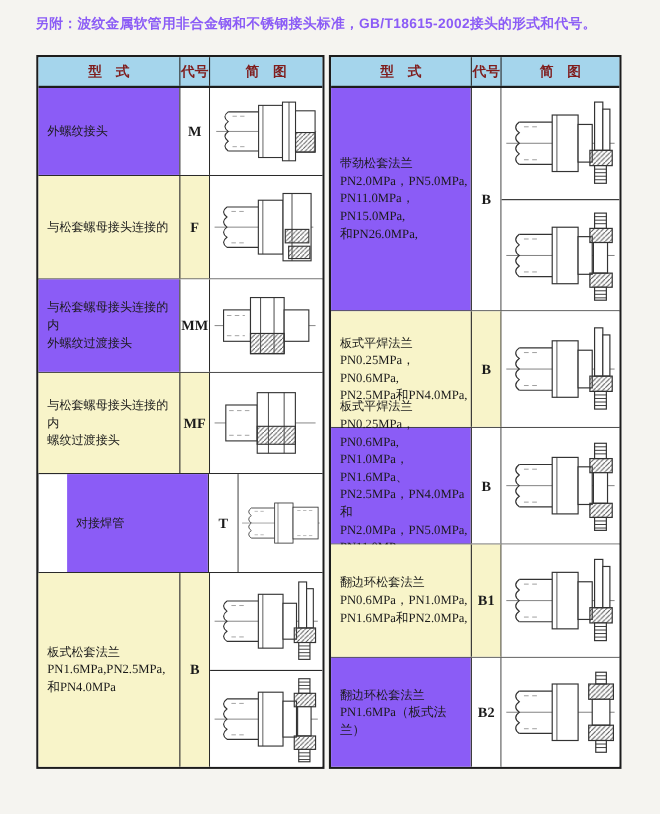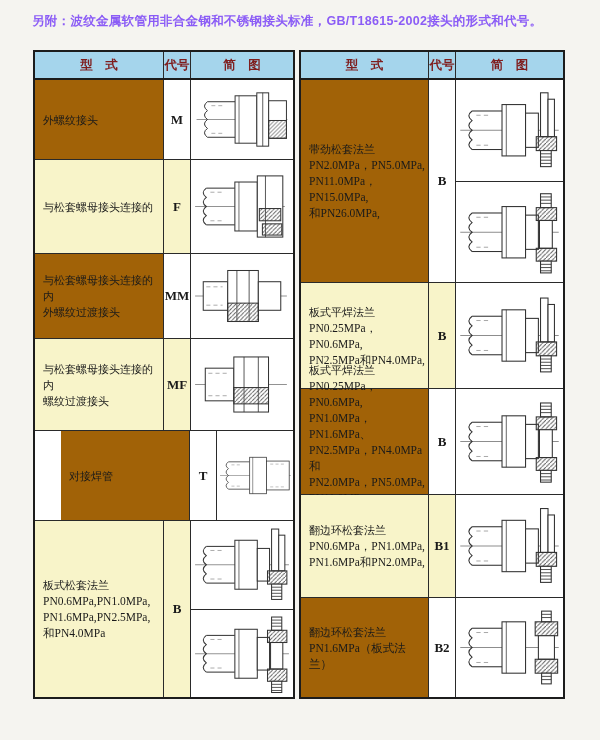--- a/index.html
+++ b/index.html
@@ -31,21 +31,21 @@
   .c1 { width: 128px; }
   #right-table .c1 { width: 127px; }
   .c2 { width: 28px; border-left: 1px solid #2a2a2a; border-right: 1px solid #2a2a2a; }
   .c3 { flex: 1; }
   .row { display: flex; border-top: 1px solid #2a2a2a; }
   .tbody .row:first-child { border-top: none; }
   .row .c1 {
     display: flex; flex-direction: column; justify-content: center;
     padding: 4px 3px 4px 8px;
     font-size: 11px; line-height: 16px; color: #1a1a1a;
-    background: #a16207;
+    background: #8b5cf6;
   }
   .row .c2 {
     display: flex; align-items: center; justify-content: center;
     font-family: "Liberation Serif", serif; font-weight: bold;
     font-size: 13px; color: #1a1a1a; background: #ffffff;
   }
   .row.bg-yellow .c1, .row.bg-yellow .c2 { background: #f8f4c9; }
   .row .c3 { background: #ffffff; display: flex; flex-direction: column; }
   .pn { font-family: "Liberation Serif", serif; font-size: 11.5px; }
   .diag-box { flex: 1; min-height: 0; }
@@ -200,21 +200,20 @@
                 <rect x="65" y="21" width="30" height="38" fill="#fff" stroke="#333" stroke-width="1"></rect>
                 <line x1="70" y1="25" x2="90" y2="25" stroke="#999" stroke-width="0.8" stroke-dasharray="4,3"></line>
                 <line x1="70" y1="55" x2="90" y2="55" stroke="#999" stroke-width="0.8" stroke-dasharray="4,3"></line>
               </svg>
             </div>
           </div>
   </div>
         <div class="row bg-yellow" style="height: 177px;">
     <div class="c1">
             <div>板式松套法兰</div>
-            <div class="pn">PN0.6MPa,PN1.0MPa,</div>
             <div class="pn">PN1.6MPa,PN2.5MPa,</div>
             <div class="pn">和PN4.0MPa</div>
           </div>
     <div class="c2">B</div>
     <div class="c3">
             <div class="diag-box">
               <svg viewBox="0 0 100 80" preserveAspectRatio="xMidYMid meet" xmlns="http://www.w3.org/2000/svg">
                 <defs>
                   <pattern id="hp6" width="4" height="4" patternUnits="userSpaceOnUse">
                     <path d="M0,4 L4,0" stroke="#555" stroke-width="0.9"></path>

